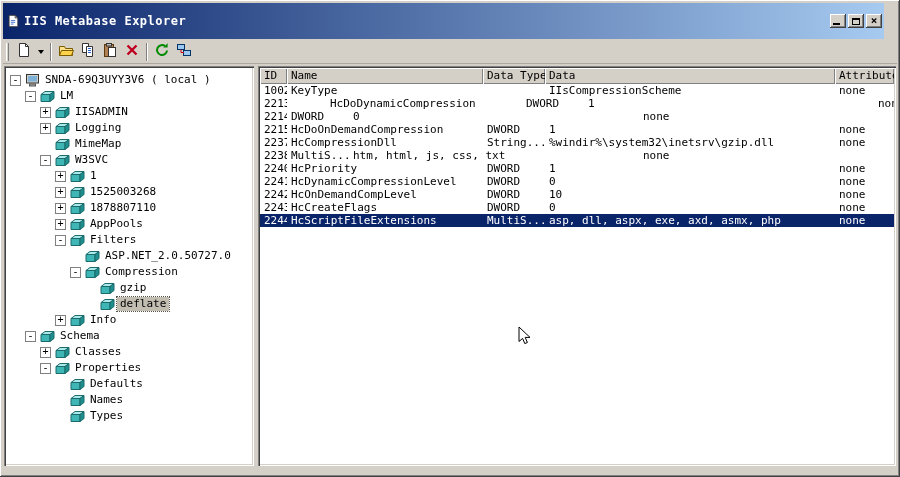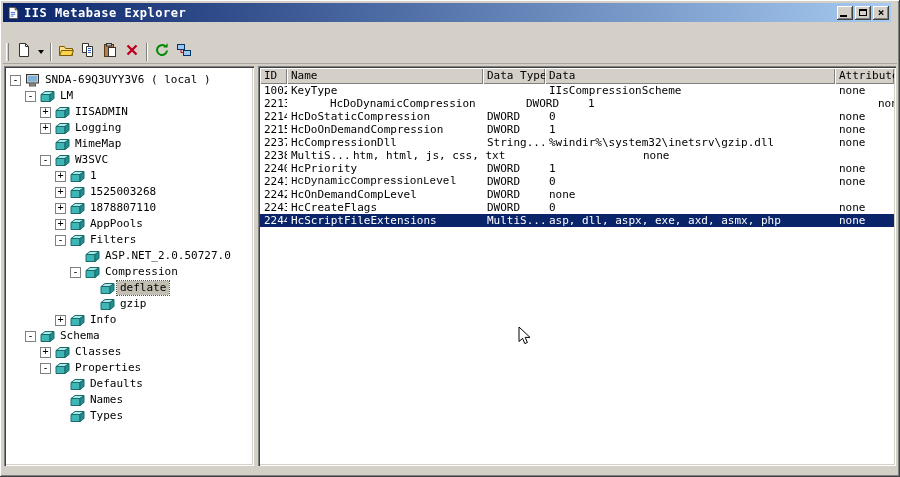--- a/index.html
+++ b/index.html
@@ -4,21 +4,21 @@
 <style>
   html,body{margin:0;padding:0;background:#808080;}
   *{box-sizing:border-box;}
   .window{
     position:relative;width:900px;height:477px;background:#d4d0c8;
     font-family:"DejaVu Sans Mono",monospace;overflow:hidden;
     box-shadow:inset -1px -1px 0 #404040, inset 1px 1px 0 #fff, inset -2px -2px 0 #808080, inset 2px 2px 0 #d4d0c8;
   }
   
   .titlebar{
-    position:absolute;top:3px;left:3px;right:9px;height:19px;
+    position:absolute;top:3px;left:3px;right:16px;height:36px;
     background:linear-gradient(90deg,#0a246a,#a6caf0);
     display:flex;align-items:center;padding:0 2px;
   }
   .title-icon{width:16px;height:16px;margin-right:3px;display:inline-flex;align-items:center;justify-content:center;}
   .title-text{color:#fff;font-size:12px;font-weight:bold;letter-spacing:0.5px;flex:1;white-space:nowrap;overflow:hidden;}
   .tb-buttons{display:flex;gap:2px;align-items:center;}
   .tbtn{
     width:16px;height:14px;background:#d4d0c8;border:none;padding:0;position:relative;
     box-shadow:inset -1px -1px 0 #404040, inset 1px 1px 0 #fff, inset -2px -2px 0 #808080, inset 2px 2px 0 #d4d0c8;
     display:inline-flex;align-items:center;justify-content:center;
@@ -334,32 +334,32 @@
           </div>
           <div class="tree-row" style="padding-left: 79px;">
             <span class="expand-box hidden"></span>
             <span class="tree-icon">
               <svg width="15" height="13" viewBox="0 0 15 13">
                 <path d="M1 4.5 L5 1.5 H14 L10 4.5 Z" fill="#aee8e8" stroke="#1a6b6b"></path>
                 <path d="M1 4.5 H10 V11.5 H1 Z" fill="#3fb6b6" stroke="#1a6b6b"></path>
                 <path d="M10 4.5 L14 1.5 V8.5 L10 11.5 Z" fill="#1f8e8e" stroke="#1a6b6b"></path>
               </svg>
             </span>
+            <span class="tree-label">gzip</span>
+          </div>
+          <div class="tree-row" style="padding-left: 79px;">
+            <span class="expand-box hidden"></span>
+            <span class="tree-icon">
+              <svg width="15" height="13" viewBox="0 0 15 13">
+                <path d="M1 4.5 L5 1.5 H14 L10 4.5 Z" fill="#aee8e8" stroke="#1a6b6b"></path>
+                <path d="M1 4.5 H10 V11.5 H1 Z" fill="#3fb6b6" stroke="#1a6b6b"></path>
+                <path d="M10 4.5 L14 1.5 V8.5 L10 11.5 Z" fill="#1f8e8e" stroke="#1a6b6b"></path>
+              </svg>
+            </span>
             <span class="tree-label sel">deflate</span>
-          </div>
-          <div class="tree-row" style="padding-left: 79px;">
-            <span class="expand-box hidden"></span>
-            <span class="tree-icon">
-              <svg width="15" height="13" viewBox="0 0 15 13">
-                <path d="M1 4.5 L5 1.5 H14 L10 4.5 Z" fill="#aee8e8" stroke="#1a6b6b"></path>
-                <path d="M1 4.5 H10 V11.5 H1 Z" fill="#3fb6b6" stroke="#1a6b6b"></path>
-                <path d="M10 4.5 L14 1.5 V8.5 L10 11.5 Z" fill="#1f8e8e" stroke="#1a6b6b"></path>
-              </svg>
-            </span>
-            <span class="tree-label">gzip</span>
           </div>
           <div class="tree-row" style="padding-left: 49px;">
             <span class="expand-box">+</span>
             <span class="tree-icon">
               <svg width="15" height="13" viewBox="0 0 15 13">
                 <path d="M1 4.5 L5 1.5 H14 L10 4.5 Z" fill="#aee8e8" stroke="#1a6b6b"></path>
                 <path d="M1 4.5 H10 V11.5 H1 Z" fill="#3fb6b6" stroke="#1a6b6b"></path>
                 <path d="M10 4.5 L14 1.5 V8.5 L10 11.5 Z" fill="#1f8e8e" stroke="#1a6b6b"></path>
               </svg>
             </span>
@@ -452,21 +452,20 @@
           </div>
           <div class="lv-row">
             <div class="lv-cell" style="width: 27px;">2213</div>
             <div class="lv-cell" style="width: 196px; margin-left: 39px;">HcDoDynamicCompression</div>
             <div class="lv-cell" style="width: 62px;">DWORD</div>
             <div class="lv-cell" style="width: 290px;">1</div>
             <div class="lv-cell" style="flex: 1 1 0%;">none</div>
           </div>
           <div class="lv-row">
             <div class="lv-cell" style="width: 27px;">2214</div>
-            <div class="lv-cell" style="width: 196px;">HcDoStaticCompression</div>
             <div class="lv-cell" style="width: 62px;">DWORD</div>
             <div class="lv-cell" style="width: 290px;">0</div>
             <div class="lv-cell" style="flex: 1 1 0%;">none</div>
           </div>
           <div class="lv-row">
             <div class="lv-cell" style="width: 27px;">2215</div>
             <div class="lv-cell" style="width: 196px;">HcDoOnDemandCompression</div>
             <div class="lv-cell" style="width: 62px;">DWORD</div>
             <div class="lv-cell" style="width: 290px;">1</div>
             <div class="lv-cell" style="flex: 1 1 0%;">none</div>
@@ -486,29 +485,30 @@
           </div>
           <div class="lv-row">
             <div class="lv-cell" style="width: 27px;">2240</div>
             <div class="lv-cell" style="width: 196px;">HcPriority</div>
             <div class="lv-cell" style="width: 62px;">DWORD</div>
             <div class="lv-cell" style="width: 290px;">1</div>
             <div class="lv-cell" style="flex: 1 1 0%;">none</div>
           </div>
           <div class="lv-row">
             <div class="lv-cell" style="width: 27px;">2241</div>
-            <div class="lv-cell" style="width: 196px; font-family: Liberation Mono, monospace;">HcDynamicCompressionLevel</div>
+            <div class="lv-cell" style="width: 196px;">HcDynamicCompressionLevel</div>
             <div class="lv-cell" style="width: 62px;">DWORD</div>
             <div class="lv-cell" style="width: 290px;">0</div>
             <div class="lv-cell" style="flex: 1 1 0%;">none</div>
           </div>
           <div class="lv-row">
             <div class="lv-cell" style="width: 27px;">2242</div>
             <div class="lv-cell" style="width: 196px;">HcOnDemandCompLevel</div>
             <div class="lv-cell" style="width: 62px;">DWORD</div>
+            <div class="lv-cell" style="width: 290px;">10</div>
             <div class="lv-cell" style="flex: 1 1 0%;">none</div>
           </div>
           <div class="lv-row">
             <div class="lv-cell" style="width: 27px;">2243</div>
             <div class="lv-cell" style="width: 196px;">HcCreateFlags</div>
             <div class="lv-cell" style="width: 62px;">DWORD</div>
             <div class="lv-cell" style="width: 290px;">0</div>
             <div class="lv-cell" style="flex: 1 1 0%;">none</div>
           </div>
           <div class="lv-row selected">

